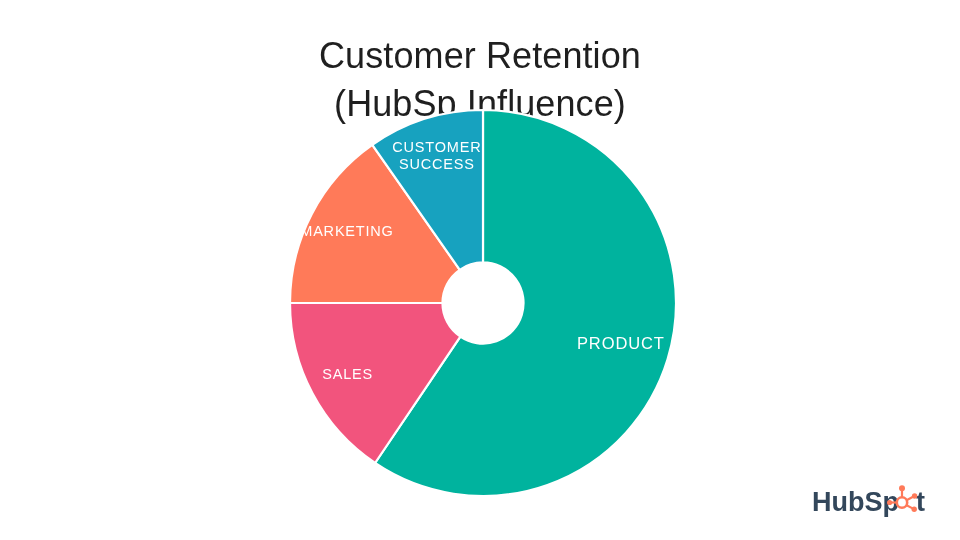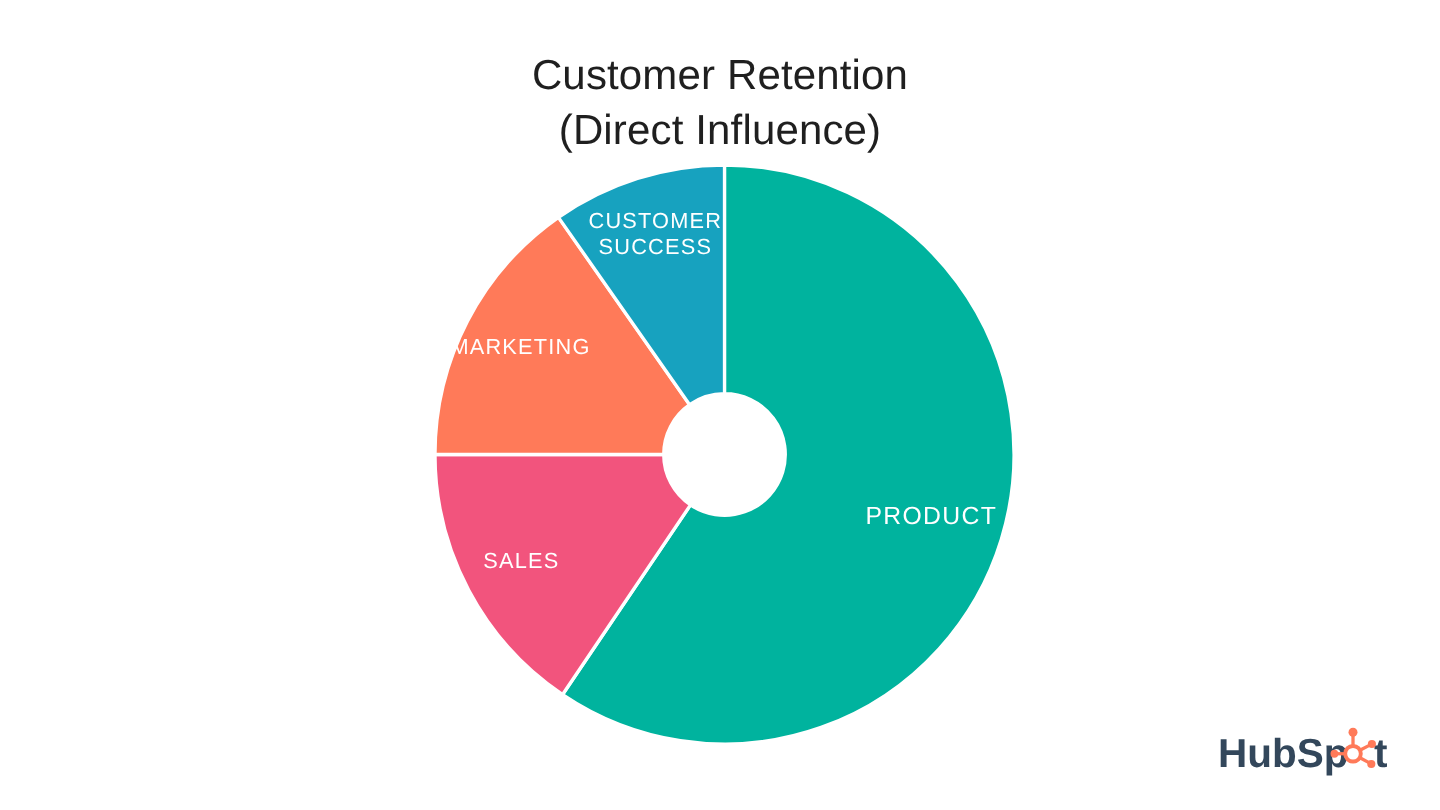--- a/index.html
+++ b/index.html
@@ -21,21 +21,21 @@
     inset: 0;
     background: #ffffff;
   }
   
   #chart-title {
     position: absolute;
     left: 0;
     top: 32px;
     width: 960px;
     text-align: center;
-    font-size: 28px;
+    font-size: 36px;
     line-height: 1.32;
     font-weight: 400;
     color: #1f1f1f;
     letter-spacing: 0.1px;
   }
   #chart-title .line {
     display: block;
   }
   
   #donut-wrap {
@@ -80,21 +80,21 @@
   }
   #hubspot-logo svg { display: block; }
 </style>
 </head>
 <body>
 
 <div id="slide">
 
   <div id="chart-title">
     <span class="line">Customer Retention</span>
-    <span class="line">(Direct Influence)</span>
+    <span class="line">(HubSp Influence)</span>
   </div>
 
   <div id="donut-wrap">
     <svg id="donut-svg" viewBox="0 0 386 386">
       <g id="slices-group">
           <path d="M 193 0 A 193 193 0 1 1 85.07576963014589 353.00425150312304 L 170.33591162233063 226.60089281565584 A 40.53 40.53 0 1 0 193 152.47 Z" fill="#00b39e" class="slice-path"></path>
           <path d="M 85.07576963014589 353.00425150312304 A 193 193 0 0 1 0 193.00000000000003 L 152.47 193 A 40.53 40.53 0 0 0 170.33591162233063 226.60089281565584 Z" fill="#f2547d" class="slice-path"></path>
           <path d="M 0 193.00000000000003 A 193 193 0 0 1 82.29974778424805 34.903655452224626 L 169.75294703469208 159.79976764496718 A 40.53 40.53 0 0 0 152.47 193 Z" fill="#ff7a59" class="slice-path"></path>
           <path d="M 82.29974778424805 34.903655452224626 A 193 193 0 0 1 192.99999999999997 0 L 193 152.47 A 40.53 40.53 0 0 0 169.75294703469208 159.79976764496718 Z" fill="#17a2bf" class="slice-path"></path>
         </g>

